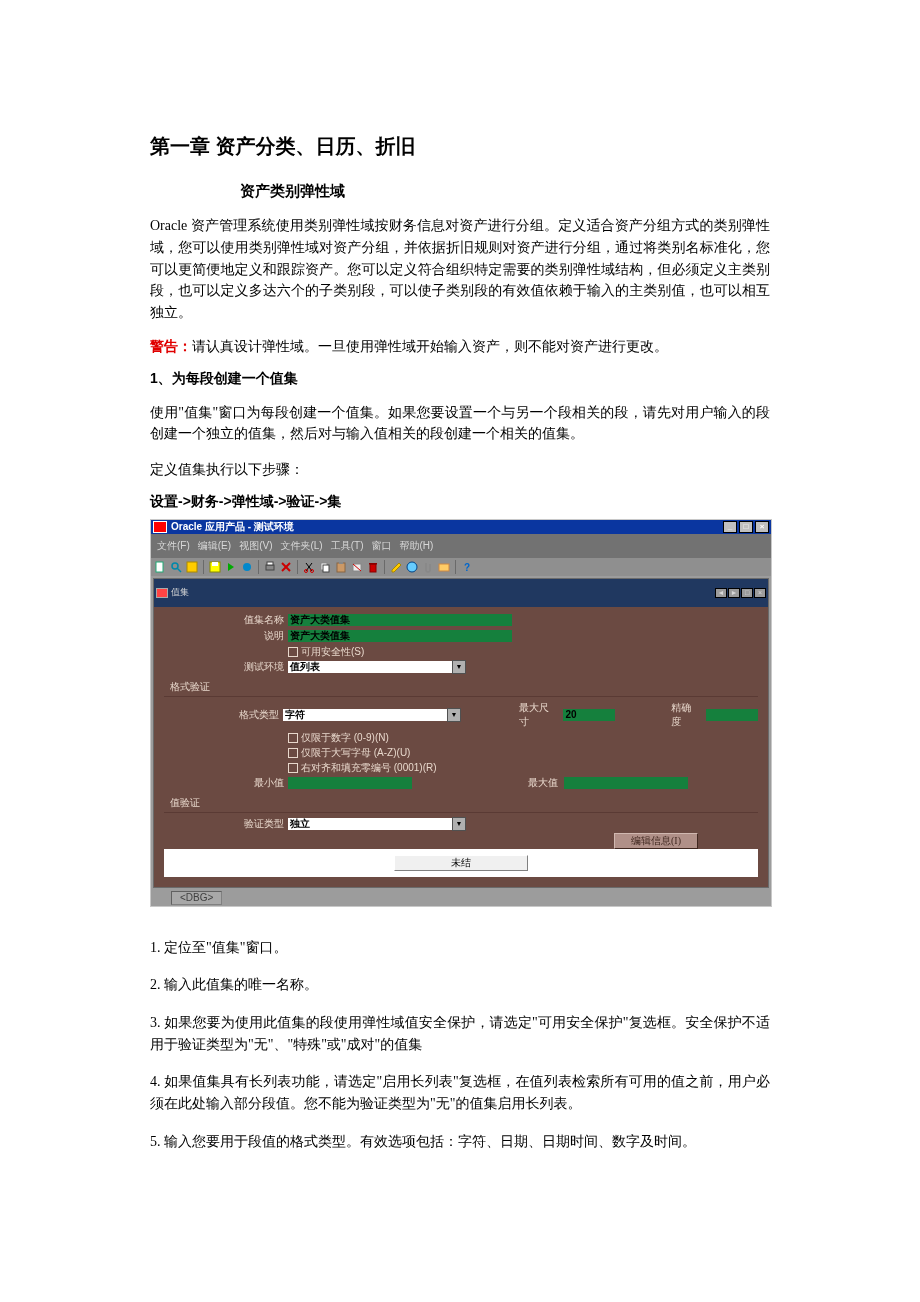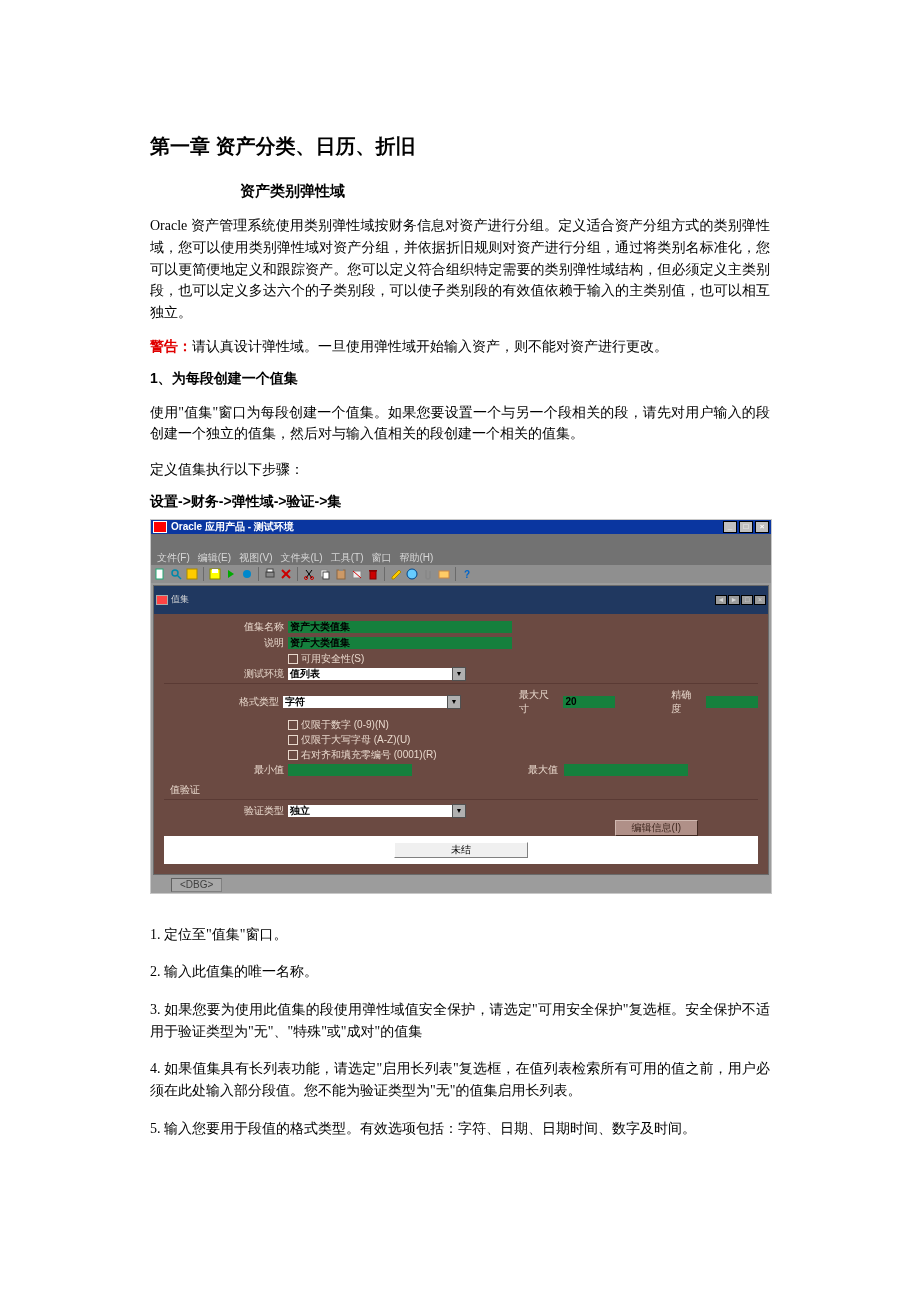--- a/index.html
+++ b/index.html
@@ -84,24 +84,24 @@
   .win-controls { display: flex; }
   .win-btn {
     width: 12px; height: 10px;
     background: #c0c0c0;
     border: 1px solid #000;
     margin-left: 2px;
     display: flex; align-items: center; justify-content: center;
     font-size: 8px; line-height: 1;
   }
   .menubar {
-    height: 31px;
+    height: 24px;
     background: #727272;
     display: flex;
-    align-items: flex-end;
+    align-items: center;
     padding-left: 2px;
     color: #d8d8d8;
     font-size: 10px;
   }
   .menu-item {
     padding: 0 4px;
     cursor: default;
   }
   .toolbar {
     height: 18px;
@@ -210,20 +210,21 @@
     height: 14px;
     background: #b09088;
     color: #402820;
     font-size: 10px;
     border: 1px solid #402820;
     border-top-color: #d0b8b0;
     border-left-color: #d0b8b0;
     padding: 0 16px;
     display: flex; align-items: center; justify-content: center;
     cursor: default;
+    font-family: Liberation Serif, serif;
   }
   .btn-row-right {
     display: flex; justify-content: flex-end;
     padding-right: 60px;
     margin-top: 2px;
   }
   .footer-row {
     display: flex;
     justify-content: center;
     background: #ffffff;
@@ -448,20 +449,21 @@
         </div>
 
         <div class="form-row">
           <span class="form-label">测试环境</span>
           <span class="dropdown">
             <span class="dd-input tf-160">值列表</span>
             <span class="dd-btn">▼</span>
           </span>
         </div>
 
+        <div class="group-label">格式验证</div>
         <div class="divider-line"></div>
 
         <div class="form-row">
           <span class="form-label">格式类型</span>
           <span class="dropdown">
             <span class="dd-input tf-160">字符</span>
             <span class="dd-btn">▼</span>
           </span>
           <span class="inline-label mid-label">最大尺寸</span>
           <span class="text-field tf-short">20</span>

